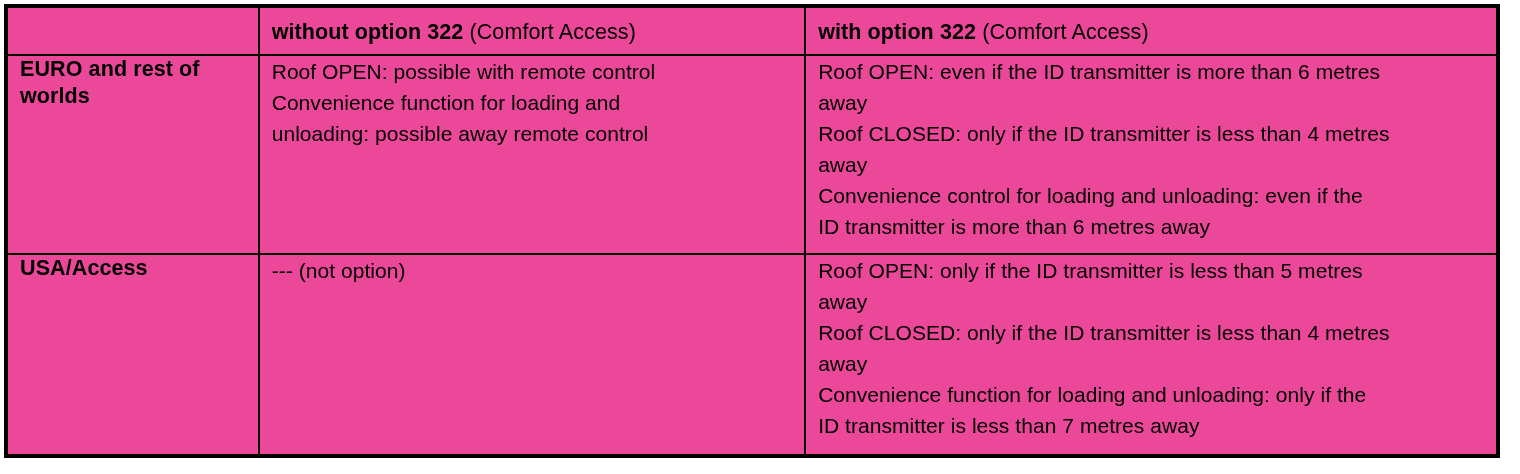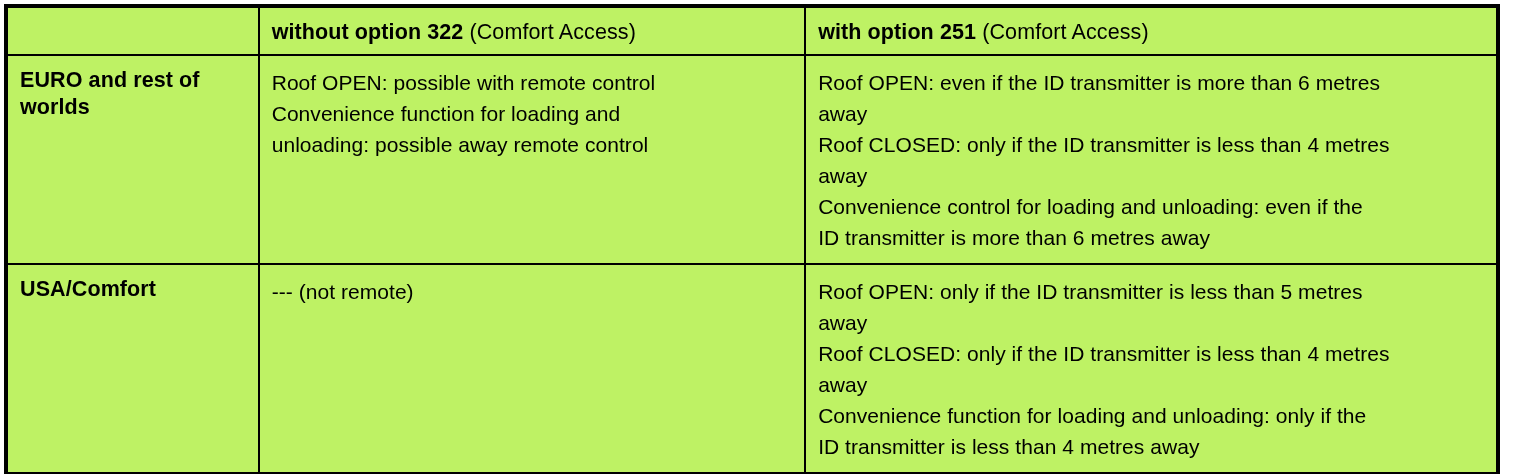--- a/index.html
+++ b/index.html
@@ -32,37 +32,37 @@
     table-layout: fixed;
     border: 4px solid #000000;
     background: #ffffff;
   }
 
   .spec-table td {
     border-right: 2px solid #000000;
     border-bottom: 2px solid #000000;
     vertical-align: top;
     padding: 0;
-    background: #bef264;
+    background: #ec4899;
   }
   .spec-table tr:last-child td {
     border-bottom: none;
   }
   .spec-table td:last-child {
     border-right: none;
   }
 
   
   .col-region   { width: 252px; }
   .col-without  { width: 545px; }
   .col-with     { width: 691px; }
 
   
   .cell-pad {
-    padding: 11px 10px 10px 12px;
+    padding: 0 10px 10px 12px;
   }
   .header-row .cell-pad {
     padding: 12px 10px 9px 12px;
   }
 
   
   .hdr-text {
     font-size: 21.5px;
     line-height: 25px;
     letter-spacing: 0.1px;
@@ -118,21 +118,21 @@
             <div class="empty-cell"></div>
           </div>
         </td>
         <td>
           <div class="cell-pad">
             <div class="hdr-text"><span class="hdr-strong">without option 322</span><span class="hdr-normal"> (Comfort Access)</span></div>
           </div>
         </td>
         <td>
           <div class="cell-pad">
-            <div class="hdr-text"><span class="hdr-strong">with option 251</span><span class="hdr-normal"> (Comfort Access)</span></div>
+            <div class="hdr-text"><span class="hdr-strong">with option 322</span><span class="hdr-normal"> (Comfort Access)</span></div>
           </div>
         </td>
       </tr>
 
       <tr class="row-euro">
         <td>
           <div class="cell-pad">
             <div class="region-label">EURO and rest of worlds</div>
           </div>
         </td>
@@ -155,39 +155,39 @@
               <span class="ln">Convenience control for loading and unloading: even if the</span>
               <span class="ln">ID transmitter is more than 6 metres away</span>
             </div>
           </div>
         </td>
       </tr>
 
       <tr class="row-usa">
         <td>
           <div class="cell-pad">
-            <div class="region-label">USA/Comfort</div>
+            <div class="region-label">USA/Access</div>
           </div>
         </td>
         <td>
           <div class="cell-pad">
             <div class="body-text">
-              <span class="ln">--- (not remote)</span>
+              <span class="ln">--- (not option)</span>
             </div>
           </div>
         </td>
         <td>
           <div class="cell-pad">
             <div class="body-text">
               <span class="ln">Roof OPEN: only if the ID transmitter is less than 5 metres</span>
               <span class="ln">away</span>
               <span class="ln">Roof CLOSED: only if the ID transmitter is less than 4 metres</span>
               <span class="ln">away</span>
               <span class="ln">Convenience function for loading and unloading: only if the</span>
-              <span class="ln">ID transmitter is less than 4 metres away</span>
+              <span class="ln">ID transmitter is less than 7 metres away</span>
             </div>
           </div>
         </td>
       </tr>
 
     </tbody>
   </table>
 
 </div>
 

